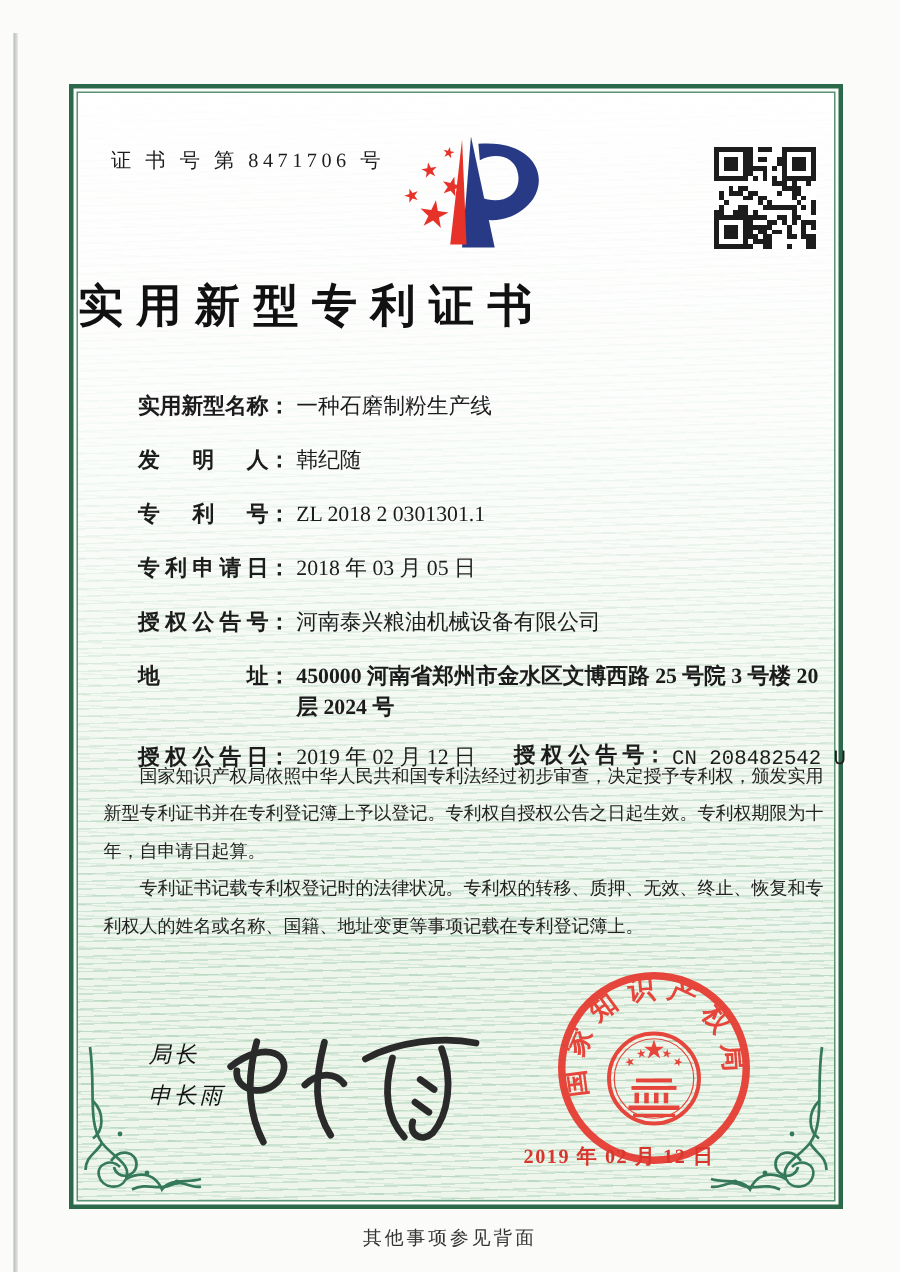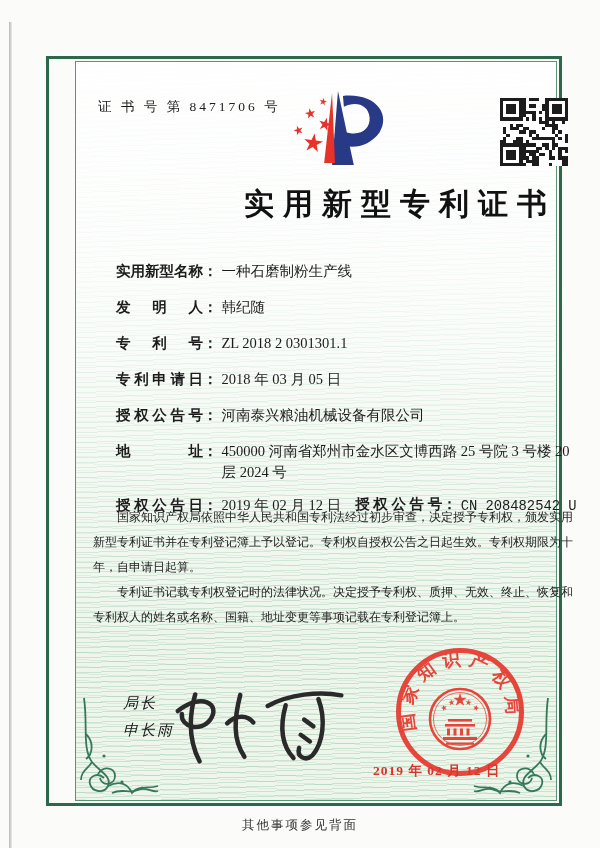--- a/index.html
+++ b/index.html
@@ -23,47 +23,46 @@
     border:3px solid #2c684a;
   }
   .frame-inner {
     position:absolute; inset:2px;
     border:1px solid #5b9474;
     background:
       linear-gradient(180deg, rgba(255,255,255,.96) 0%, rgba(255,255,255,.82) 30%, rgba(255,255,255,.35) 55%, rgba(255,255,255,0) 78%),
       repeating-linear-gradient(178deg, rgba(110,175,135,.28) 0 1px, rgba(255,255,255,0) 1px 5px),
       repeating-linear-gradient(3deg, rgba(110,175,135,.16) 0 1px, rgba(255,255,255,0) 1px 7px),
       #eef6ec;
-    margin-left: 24px;
   }
   
   .cert-no {
     position:absolute; left:22px; top:36px;
     font-size:13.5px; letter-spacing:3px; color:#1d1d1d;
   }
   .logo { position:absolute; left:204px; top:24px; width:112px; height:84px; }
   .qr { position:absolute; left:424px; top:36px; width:68px; height:68px; background:#fff; }
   .title {
     position:absolute; left:0; top:122px; width:100%;
-    text-align:right; font-size:30px; font-weight:700;
+    text-align:left; font-size:30px; font-weight:700;
     letter-spacing:9px; color:#111;
   }
   
   .fields { position:absolute; left:40px; top:199px; width:472px; font-size:14.5px; }
   .field-row { display:flex; align-items:flex-start; line-height:21px; margin-bottom:15px; }
   .field-row.tight { margin-bottom:12px; }
   .flabel {
     display:inline-block; width:6em; flex:0 0 auto;
     text-align:justify; text-align-last:justify;
     font-weight:600; color:#1c1c1c;
   }
   .fcolon { flex:0 0 auto; font-weight:600; margin-right:4px; }
   .fvalue { flex:1 1 auto; color:#1c1c1c; }
-  .addr-value { max-width:352px; }
-  .grant-row { display:flex; }
+  .addr-value { max-width:352px;font-weight:bold; }
+  .grant-row { display:flex;justify-content:space-between; }
   .grant-pair { display:flex; align-items:flex-start; line-height:21px; }
   .grant-pair.right { margin-left:14px;font-family:Liberation Mono, monospace; }
   .grant-pair.right .fvalue { white-space:nowrap; font-size:13.8px; padding-top:1px; }
   
   .body-text { position:absolute; left:17px; top:443px; width:480px; }
   .body-text p {
     font-size:12px; line-height:25px; text-indent:2em;
     text-align:justify; color:#222;
   }
   
@@ -392,21 +391,21 @@
         <div class="grant-pair right">
           <span class="flabel">授权公告号</span>
             <span class="fcolon">：</span>
           <span class="fvalue">CN 208482542 U</span>
         </div>
       </div>
     </div>
 
     <div class="body-text">
       <p>国家知识产权局依照中华人民共和国专利法经过初步审查，决定授予专利权，颁发实用新型专利证书并在专利登记簿上予以登记。专利权自授权公告之日起生效。专利权期限为十年，自申请日起算。</p>
-      <p>专利证书记载专利权登记时的法律状况。决定授予专利权、质押、无效、终止、恢复和专利权人的姓名或名称、国籍、地址变更等事项记载在专利登记簿上。</p>
+      <p>专利证书记载专利权登记时的法律状况。专利权的转移、质押、无效、终止、恢复和专利权人的姓名或名称、国籍、地址变更等事项记载在专利登记簿上。</p>
     </div>
 
     <div class="director">
       <div>局长</div>
       <div>申长雨</div>
     </div>
 
     <div class="signature">
       <svg viewBox="0 0 195 100" width="195" height="100" fill="none" stroke="#2a2a2a" stroke-width="4.5" stroke-linecap="round" stroke-linejoin="round">
         <path d="M28,26 C21,48 20,72 30,93"></path>

